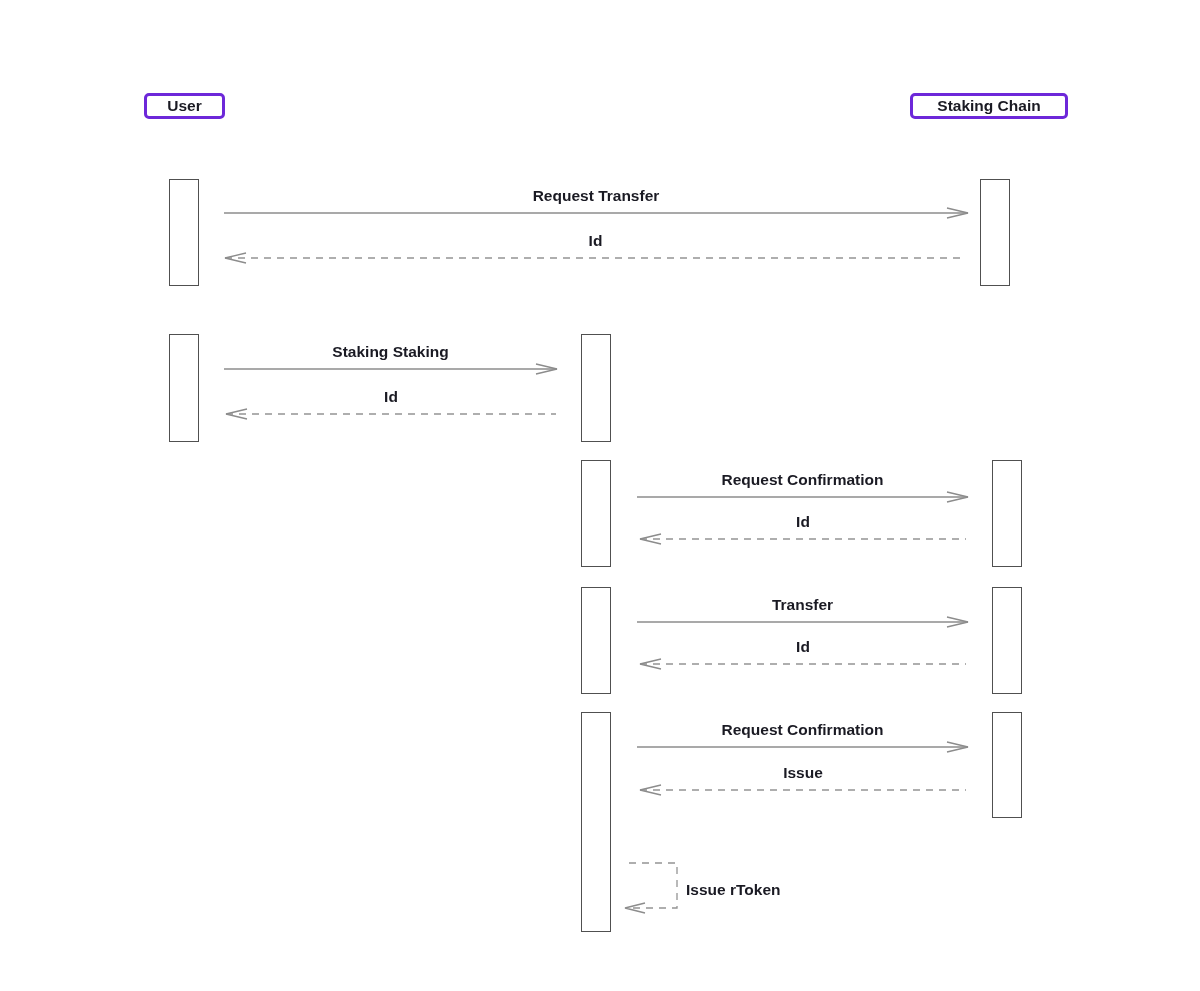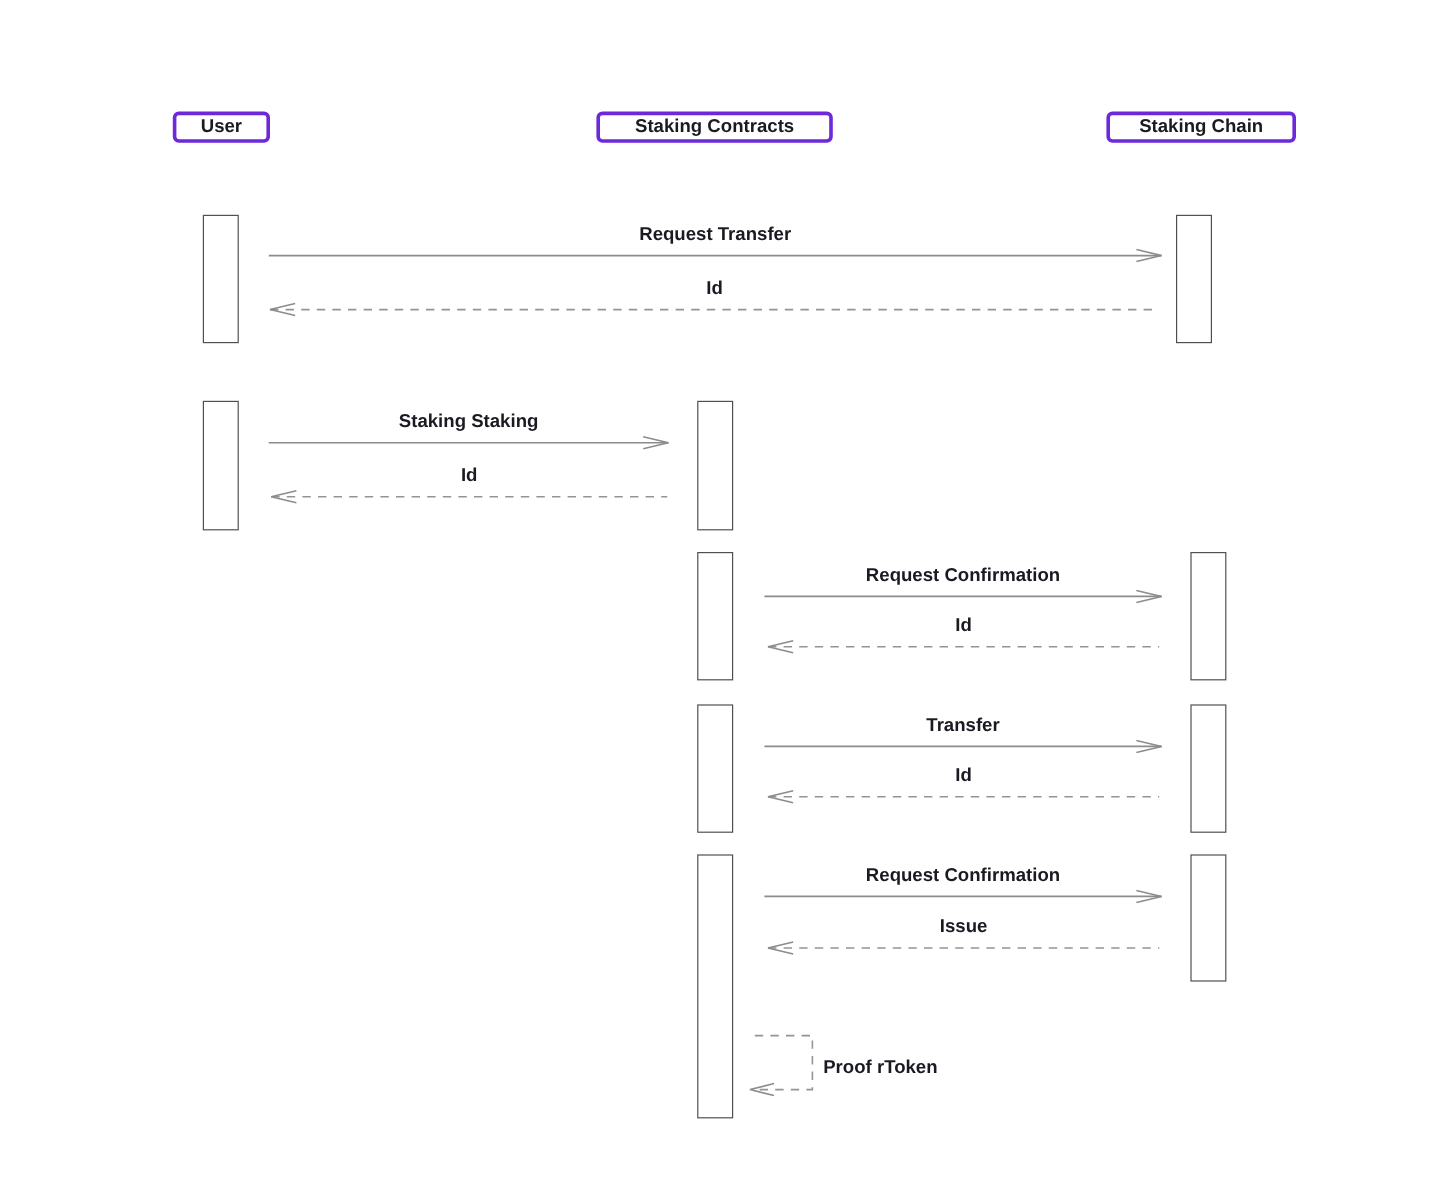--- a/index.html
+++ b/index.html
@@ -42,24 +42,21 @@
       <line class="solid-line" x1="637" x2="968" y1="747" y2="747"></line>
       <polyline class="arrow-head" points="947,742 968,747 947,752"></polyline>
       <line class="dashed-line" x1="640" x2="966" y1="790" y2="790"></line>
       <polyline class="arrow-head" points="661,785 640,790 661,795"></polyline>
       <path class="dashed-line" d="M 629 863 H 677 V 908 H 627"></path>
       <polyline class="arrow-head" points="645,903 625,908 645,913"></polyline>
     </svg>
 <div class="actor" style="left: 144px; top: 93px; width: 81px; height: 26px;">
       <span>User</span>
     </div>
-    <div class="actor" style="left: 497px; top: 93px; width: 197px; height: 26px;">
-      <span>Staking Contracts</span>
-    </div>
-    <div class="actor" style="left: 910px; top: 93px; width: 158px; height: 26px; margin-left: 12px;">
+    <div class="actor" style="left: 910px; top: 93px; width: 158px; height: 26px;">
       <span>Staking Chain</span>
     </div>
     <div class="activation" style="left: 169px; top: 179px; width: 30px; height: 107px;"></div>
     <div class="activation" style="left: 980px; top: 179px; width: 30px; height: 107px;"></div>
     <div class="activation" style="left: 169px; top: 334px; width: 30px; height: 108px;"></div>
     <div class="activation" style="left: 581px; top: 334px; width: 30px; height: 108px;"></div>
     <div class="activation" style="left: 581px; top: 460px; width: 30px; height: 107px;"></div>
     <div class="activation" style="left: 992px; top: 460px; width: 30px; height: 107px;"></div>
     <div class="activation" style="left: 581px; top: 587px; width: 30px; height: 107px;"></div>
     <div class="activation" style="left: 992px; top: 587px; width: 30px; height: 107px;"></div>
@@ -68,14 +65,14 @@
     <div class="msg-label" style="left: 596px; top: 186px;">Request Transfer</div>
     <div class="msg-label" style="left: 595.5px; top: 231px;">Id</div>
     <div class="msg-label" style="left: 390.5px; top: 342px;">Staking Staking</div>
     <div class="msg-label" style="left: 391px; top: 387px;">Id</div>
     <div class="msg-label" style="left: 802.5px; top: 470px;">Request Confirmation</div>
     <div class="msg-label" style="left: 803px; top: 512px;">Id</div>
     <div class="msg-label" style="left: 802.5px; top: 595px;">Transfer</div>
     <div class="msg-label" style="left: 803px; top: 637px;">Id</div>
     <div class="msg-label" style="left: 802.5px; top: 720px;">Request Confirmation</div>
     <div class="msg-label" style="left: 803px; top: 763px;">Issue</div>
-    <div class="self-label" style="left: 686px; top: 880px;">Proof rToken</div>
+    <div class="self-label" style="left: 686px; top: 880px;">Issue rToken</div>
   </div>
 
 </body></html>

